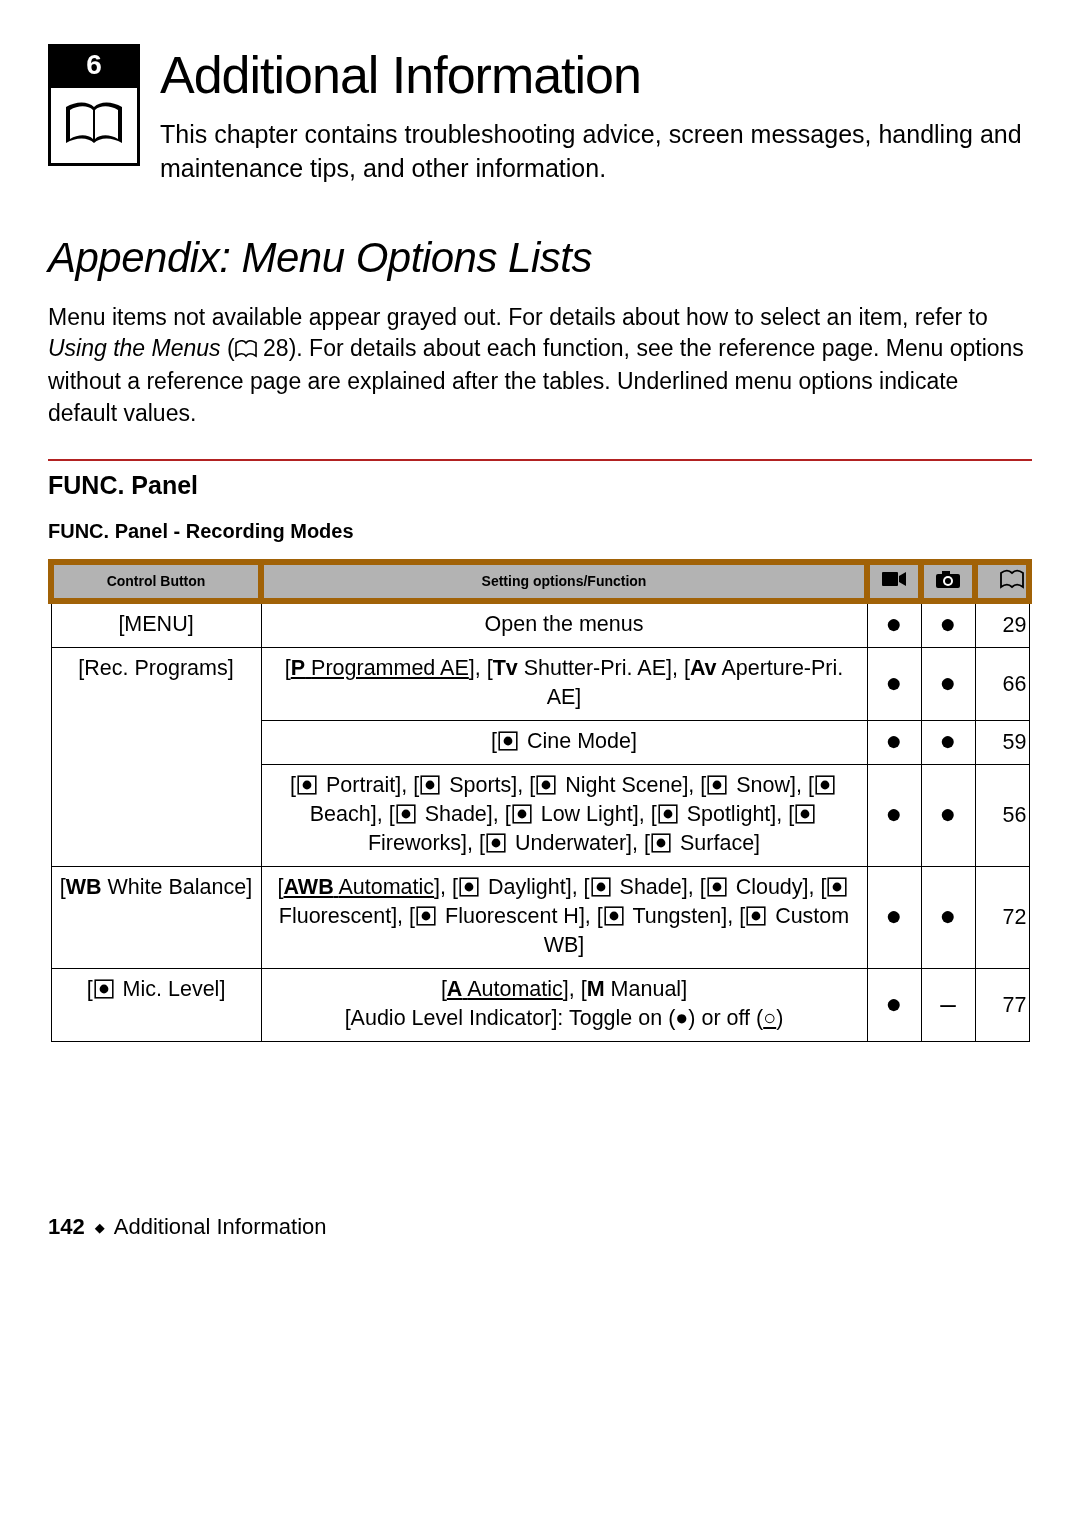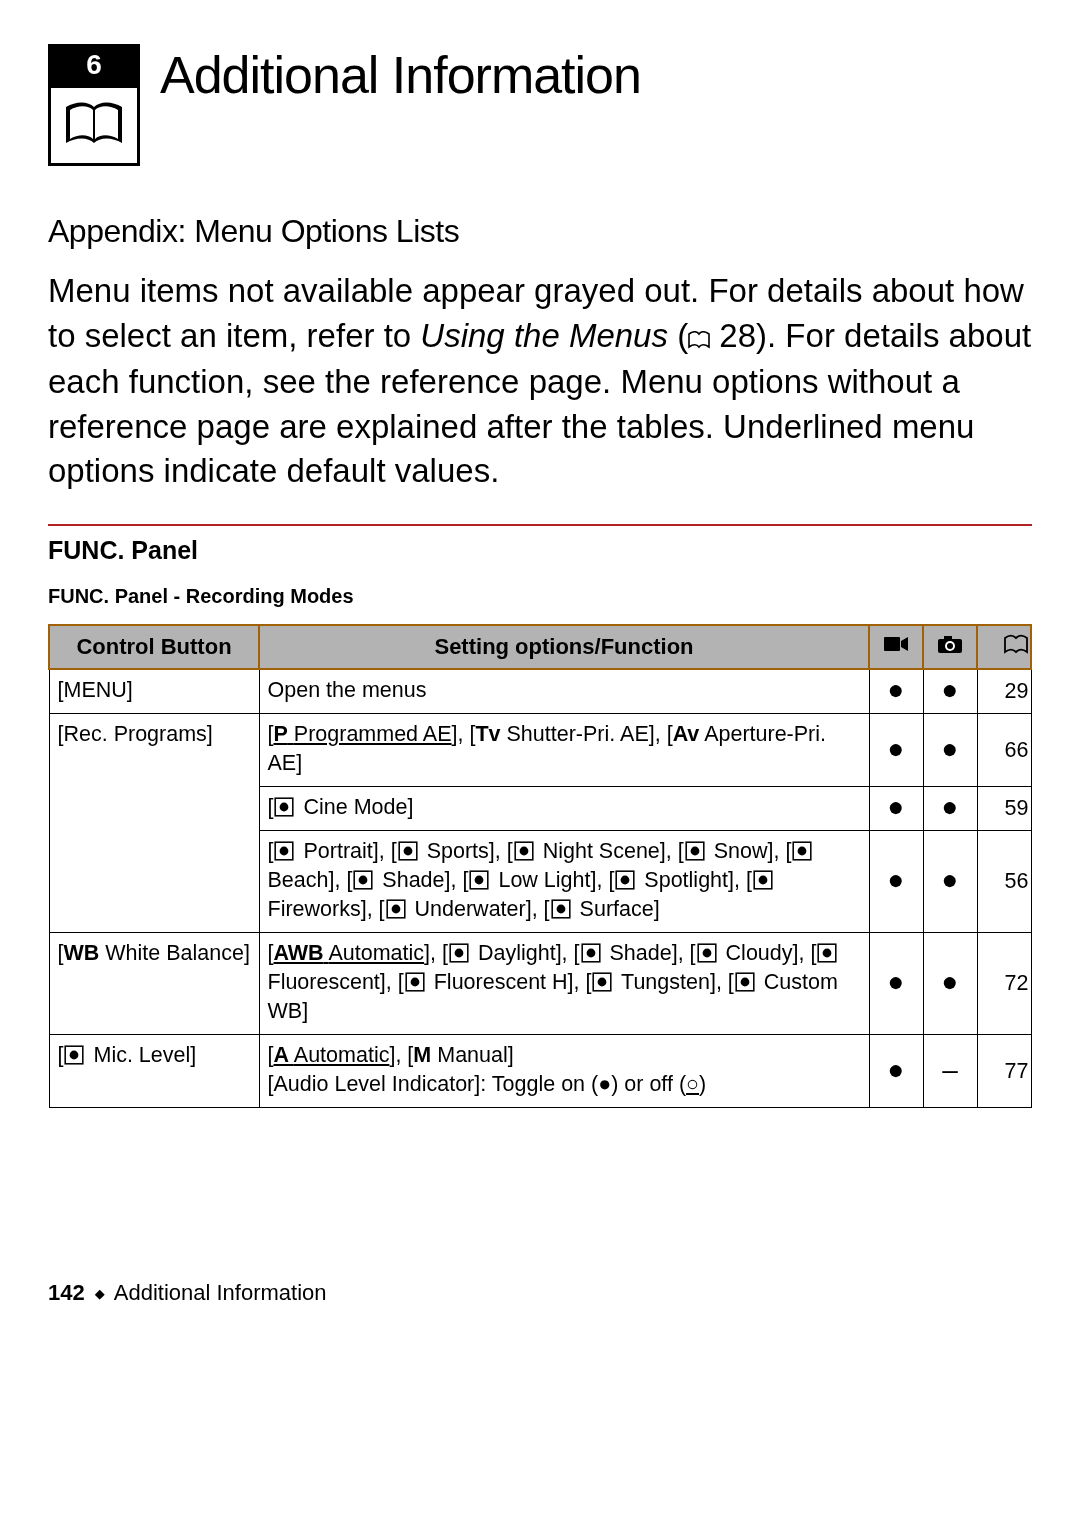--- a/index.html
+++ b/index.html
@@ -45,27 +45,28 @@
     font-weight: normal;
     margin: 0 0 8px 0;
     font-family: Arial, Helvetica, sans-serif;
     letter-spacing: -1px;
   }
   .chapter-intro {
     font-size: 25px;
     margin: 0;
   }
   .appendix-title {
-    font-size: 32px;
+    font-size: 42px;
     font-weight: normal;
     margin: 44px 0 16px 0;
     letter-spacing: -0.5px;
+    font-style: italic;
   }
   .appendix-body {
-    font-size: 33px;
+    font-size: 23px;
     margin: 0 0 30px 0;
   }
   .italic { font-style: italic; }
   .book-glyph {
     display: inline-block;
     vertical-align: -2px;
   }
   .section-rule {
     border: 0;
     border-top: 2px solid #b22222;
@@ -83,31 +84,32 @@
     margin: 0 0 14px 0;
   }
   table.func {
     width: 100%;
     border-collapse: collapse;
     font-size: 21.5px;
     font-family: Arial, Helvetica, sans-serif;
   }
   table.func th {
     background: #b3b3b3;
-    border: 2px solid #a16207;
+    border: 6px solid #a16207;
     padding: 6px 6px;
     font-weight: bold;
     font-family: "Arial Narrow", Arial, Helvetica, sans-serif;
     font-stretch: condensed;
-    font-size: 22px;
+    font-size: 14px;
   }
   table.func td {
     border: 1px solid #000;
     padding: 6px 8px 8px 8px;
     vertical-align: top;
+    text-align: center;
   }
   table.func th.icon-col, table.func td.icon-col {
     width: 54px;
     text-align: center;
     vertical-align: middle;
     padding: 4px 2px;
   }
   table.func th.ref-col, table.func td.ref-col {
     width: 54px;
     text-align: right;
@@ -141,20 +143,21 @@
     <div class="badge-icon">
       <svg width="64" height="52" viewBox="0 0 64 52">
         <path d="M4 8 C 14 2, 26 2, 32 8 C 38 2, 50 2, 60 8 L60 44 C 50 38, 38 38, 32 44 C 26 38, 14 38, 4 44 Z" fill="#000"></path>
         <path d="M8 11 C 16 6, 26 6, 31 11 L31 40 C 26 35, 16 35, 8 40 Z" fill="#fff"></path>
         <path d="M33 11 C 38 6, 48 6, 56 11 L56 40 C 48 35, 38 35, 33 40 Z" fill="#fff"></path>
       </svg>
     </div>
   </div>
   <div>
     <h1 class="chapter-title">Additional Information</h1>
+    <p class="chapter-intro">This chapter contains troubleshooting advice, screen messages, handling and maintenance tips, and other information.</p>
   </div>
 </div>
 
 <h2 class="appendix-title">Appendix: Menu Options Lists</h2>
 <p class="appendix-body">
   <span>Menu items not available appear grayed out. For details about how to select an item, refer to </span><span class="italic">Using the Menus</span>
   (<span class="book-glyph"><svg width="22" height="18" viewBox="0 0 22 18">
         <path d="M1 3 C5 0,9 0,11 3 C13 0,17 0,21 3 L21 16 C17 13,13 13,11 16 C9 13,5 13,1 16 Z" fill="none" stroke="#000" stroke-width="1.6"></path>
       </svg></span>&nbsp;<span>28</span><span>). For details about each function, see the reference page. Menu options without a reference page are explained after the tables. Underlined menu options indicate default values.</span>
 </p>

